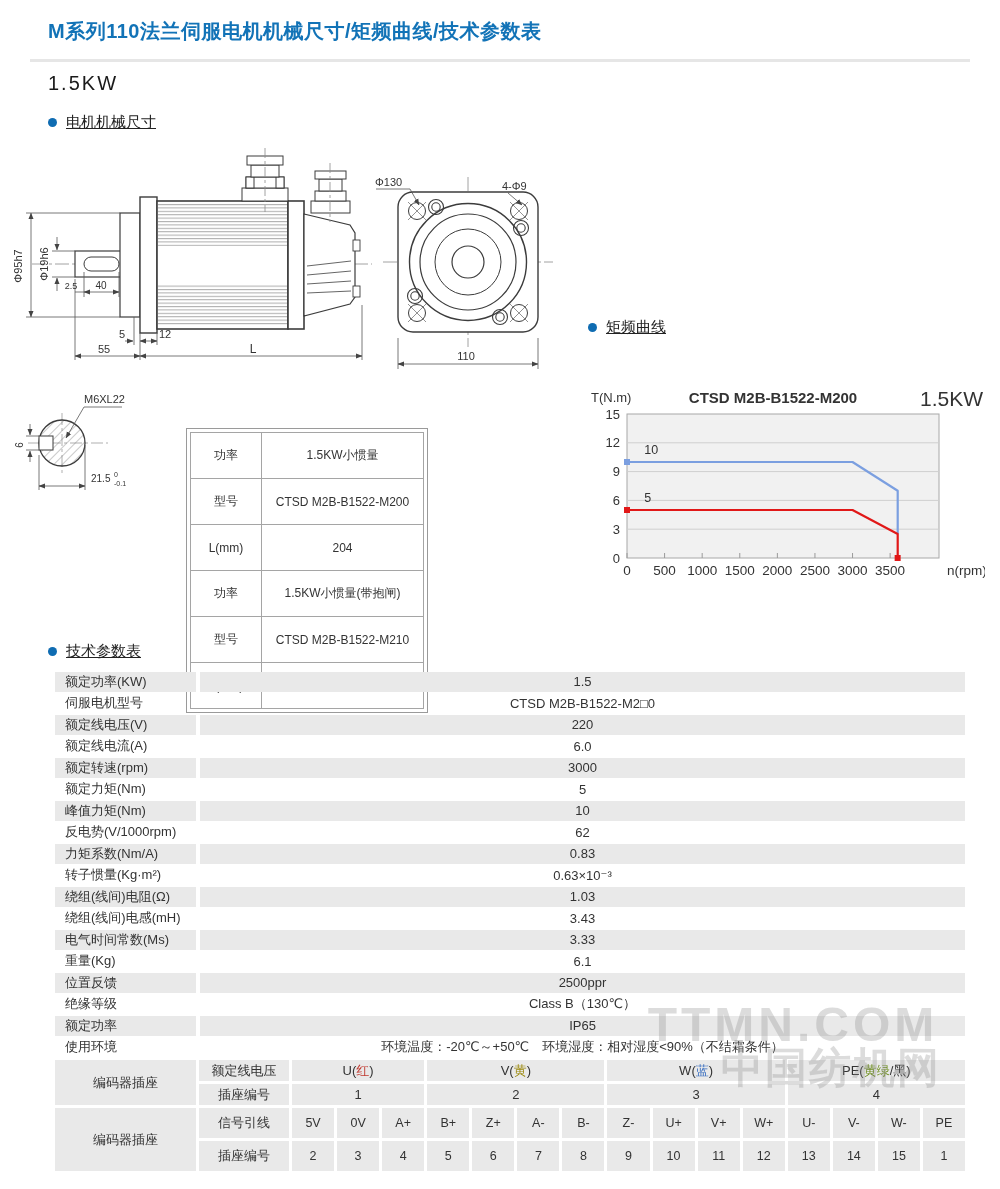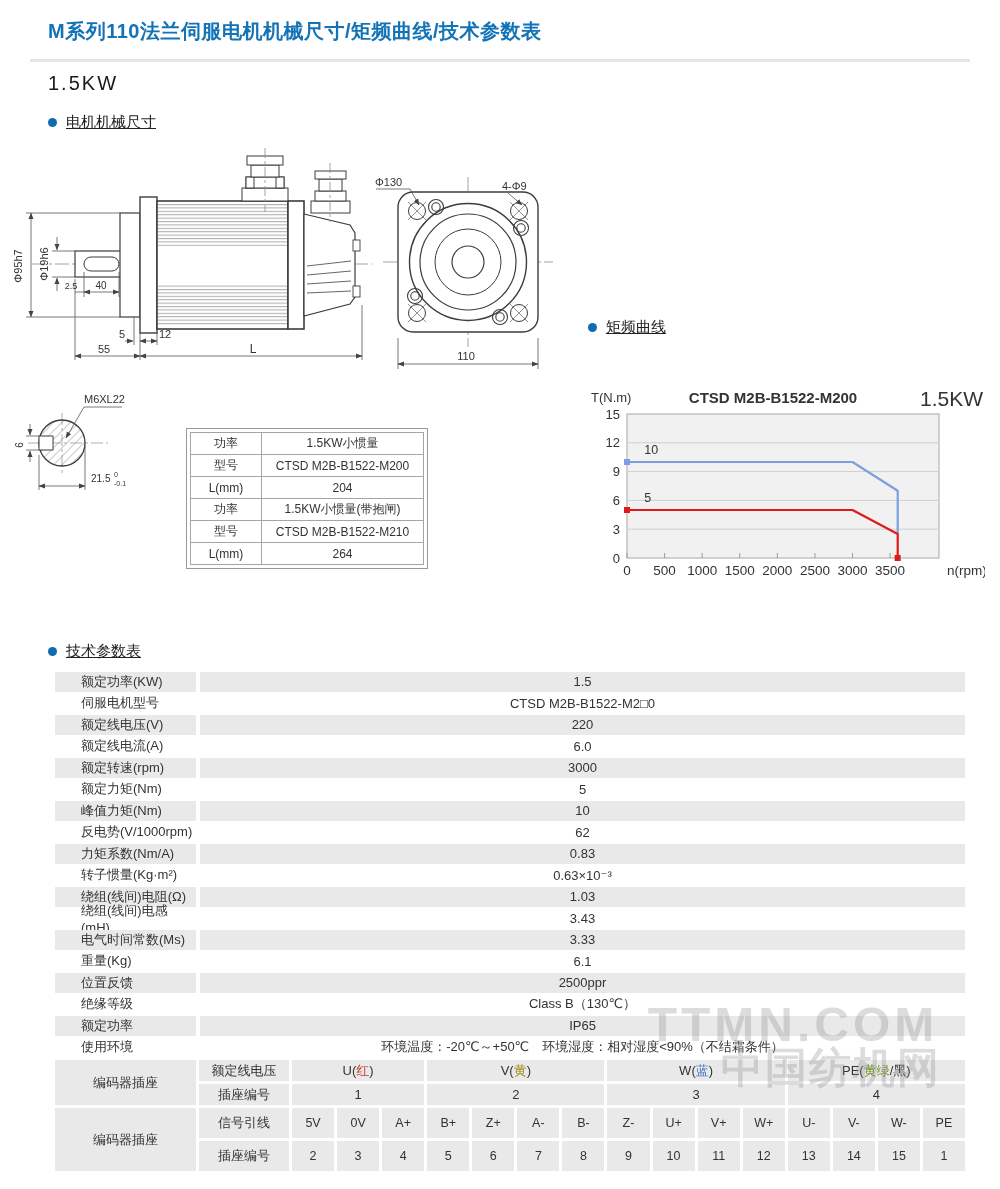--- a/index.html
+++ b/index.html
@@ -11,29 +11,29 @@
   .divider { position:absolute; left:30px; top:59px; width:940px; height:3px; background:#e6e6e6; }
   .kw { position:absolute; left:48px; top:72px; font-size:20px; color:#1a1a1a; letter-spacing:2px; }
 
   .sec { position:absolute; display:flex; align-items:center; gap:9px; font-size:15px; color:#222;text-decoration:underline; }
   .sec .dot { width:9px; height:9px; border-radius:50%; background:#0f6cb2; flex:0 0 auto; }
 
   .drawings { position:absolute; left:0; top:0; pointer-events:none; }
 
   .model-box { position:absolute; left:186px; top:428px; width:234px; border:1px solid #9a9a9a; padding:3px; background:#fff; }
   .model-box table { border-collapse:collapse; width:100%; font-size:12px; color:#333; }
-  .model-box td { border:1px solid #a5a5a5; height:21px; text-align:center; padding:0 2px; }
+  .model-box td { border:1px solid #a5a5a5; height:21px; text-align:center; padding:12px 2px; }
   .model-box td.lab { width:66px; }
 
   .chart { position:absolute; left:583px; top:386px; width:402px; height:205px; }
 
   .params { position:absolute; left:55px; top:672px; width:910px; display:grid;
             grid-template-columns:141px 1fr; column-gap:4px; row-gap:2px; grid-auto-rows:19.5px;
             font-size:13px; color:#333; }
-  .params .lab { display:flex; align-items:center; padding-left:26px; }
+  .params .lab { display:flex; align-items:center; padding-left:10px; }
   .params .val { display:flex; align-items:center; justify-content:center; }
   .shade { background:#e9e9e9; }
 
   .io-grid { position:absolute; left:55px; top:1060px; width:910px; display:grid;
              grid-template-columns:141px 90px repeat(15,1fr);
              grid-template-rows:21px 21px 30px 30px; gap:3px; font-size:13px; color:#333; }
   .io-grid .c { background:#e9e9e9; display:flex; align-items:center; justify-content:center; text-align:center; }
   .io-grid .enc { font-size:12.5px; }
 
   .watermark { position:absolute; left:645px; top:1000px; pointer-events:none;

